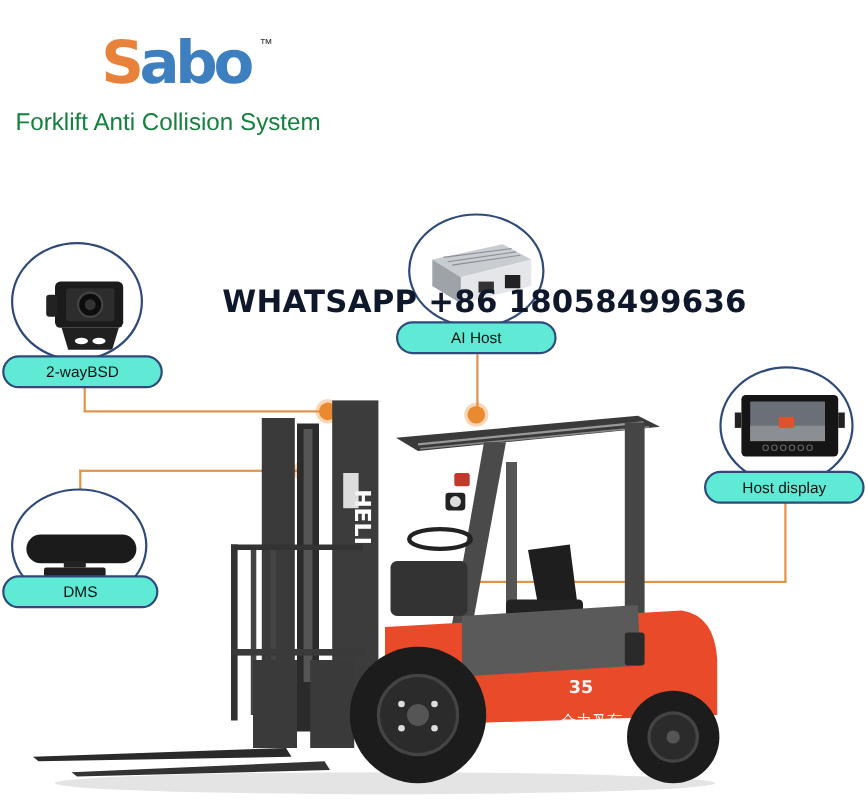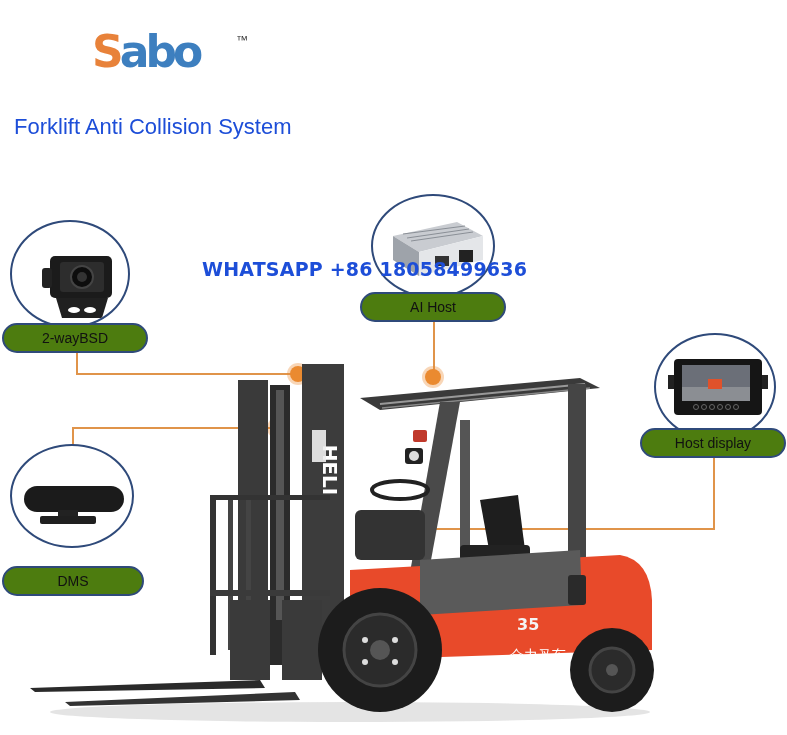--- a/index.html
+++ b/index.html
@@ -1,36 +1,36 @@
 <!DOCTYPE html>
 <html><head>
 <meta charset="utf-8">
 <style>
   * { box-sizing: border-box; margin: 0; padding: 0; }
   body { width: 787px; height: 735px; background: #ffffff; overflow: hidden; position: relative; font-family: "Liberation Sans", sans-serif; }
   .abs { position: absolute; }
 
   
   #logo { left: 0; top: 0; width: 360px; height: 150px; }
-  #logo-mark { left: 92px; top: 30px; font-family: "DejaVu Sans", sans-serif; font-size: 44px; font-weight: 700; letter-spacing: -4px; line-height: 1; }
+  #logo-mark { left: 92px; top: 30px; font-family: "DejaVu Sans", sans-serif; font-size: 54px; font-weight: 700; letter-spacing: -4px; line-height: 1; }
   #logo-mark .s { color: #e8823a; }
   #logo-mark .rest { color: #3d7fbf; }
   #logo-tm { left: 236px; top: 33px; font-size: 12px; color: #333; }
-  #tagline { left: 14px; top: 114px; font-size: 22px; color: #1d4ed8; white-space: nowrap; }
+  #tagline { left: 14px; top: 98px; font-size: 22px; color: #15803d; white-space: nowrap; }
 
   
   .bubble { border: 2px solid #2f4a7a; border-radius: 50%; background: #fff; overflow: hidden; }
-  .pill { border: 2px solid #2f4a7a; border-radius: 16px; background: #4d7c0f; display: flex; align-items: center; justify-content: center; font-size: 14px; color: #111; }
+  .pill { border: 2px solid #2f4a7a; border-radius: 16px; background: #5eead4; display: flex; align-items: center; justify-content: center; font-size: 14px; color: #111; }
 
   
   .line-h { height: 2px; background: #e0944a; }
   .line-v { width: 2px; background: #e0944a; }
   .dot { width: 16px; height: 16px; border-radius: 50%; background: #ea8a30; box-shadow: 0 0 0 3px rgba(234,138,48,0.35); }
 
-  #whatsapp { left: 202px; top: 258px; font-family: "DejaVu Sans", sans-serif; font-weight: 700; font-size: 19px; color: #1d4ed8; white-space: nowrap; letter-spacing: 0.2px; }
+  #whatsapp { left: 202px; top: 258px; font-family: "DejaVu Sans", sans-serif; font-weight: 700; font-size: 28px; color: #0f172a; white-space: nowrap; letter-spacing: 0.2px; }
 </style>
 </head>
 <body>
 
 <div id="logo" class="abs">
   <div id="logo-mark" class="abs">
     <span class="s">S</span><span class="rest">abo</span>
   </div>
   <div id="logo-tm" class="abs">™</div>
   <div id="tagline" class="abs">Forklift Anti Collision System</div>
@@ -172,17 +172,17 @@
   <span>Host display</span>
 </div>
 
 <div class="abs bubble" style="left:10px; top:444px; width:124px; height:104px;">
   <svg width="124" height="104" viewBox="0 0 124 104">
     <rect x="12" y="40" width="100" height="26" rx="13" fill="#1b1b1b"></rect>
     <rect x="46" y="64" width="20" height="6" fill="#222"></rect>
     <rect x="28" y="70" width="56" height="8" rx="2" fill="#1f1f1f"></rect>
   </svg>
 </div>
-<div class="abs pill" style="left:2px; top:566px; width:142px; height:30px;">
+<div class="abs pill" style="left:2px; top:523px; width:142px; height:30px;">
   <span>DMS</span>
 </div>
 
 <div id="whatsapp" class="abs">WHATSAPP +86 18058499636</div>
 
 </body></html>

